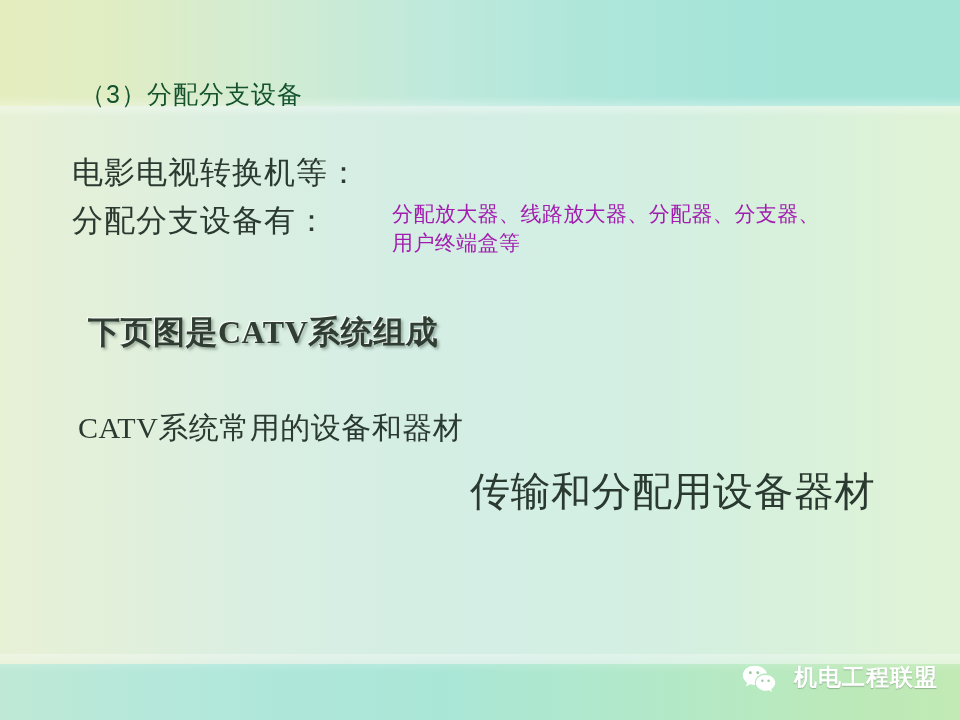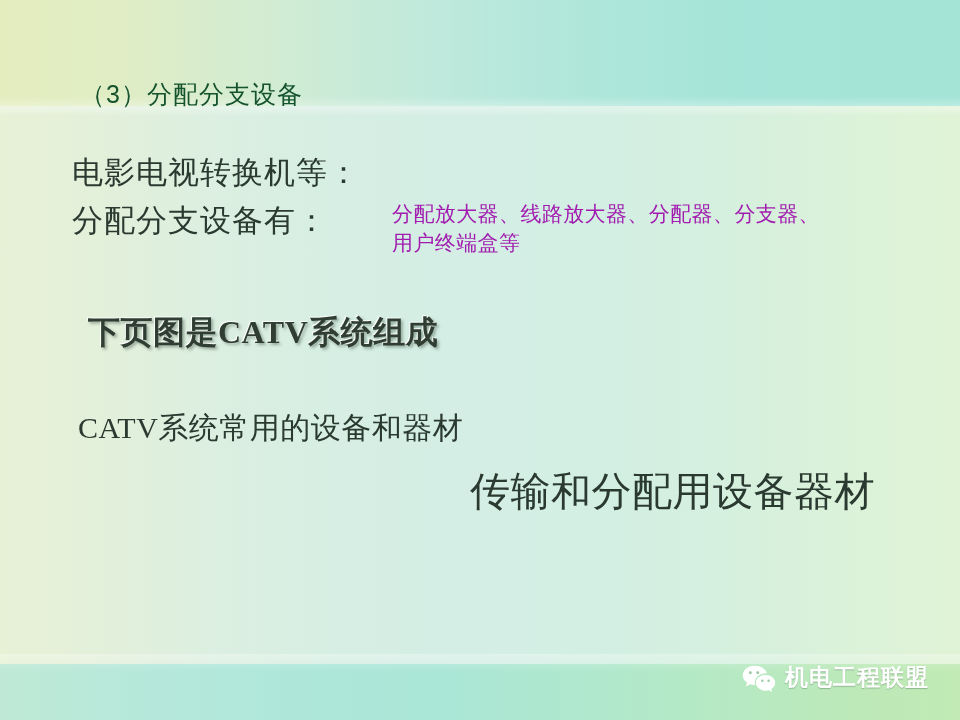--- a/index.html
+++ b/index.html
@@ -145,21 +145,21 @@
     letter-spacing: 0.3px;
   }
 
   
   #watermark {
     position: absolute;
     left: 742px;
     top: 662px;
     display: flex;
     align-items: center;
-    gap: 9px;
+    gap: 18px;
   }
   #wechat-icon { width: 34px; height: 28px; display: block; }
   #watermark-label {
     font-family: "Liberation Sans", "DejaVu Sans", sans-serif;
     font-size: 23px;
     font-weight: bold;
     color: #ffffff;
     letter-spacing: 1px;
     text-shadow: 0 1px 1px rgba(110,140,115,0.55);
     white-space: pre;

